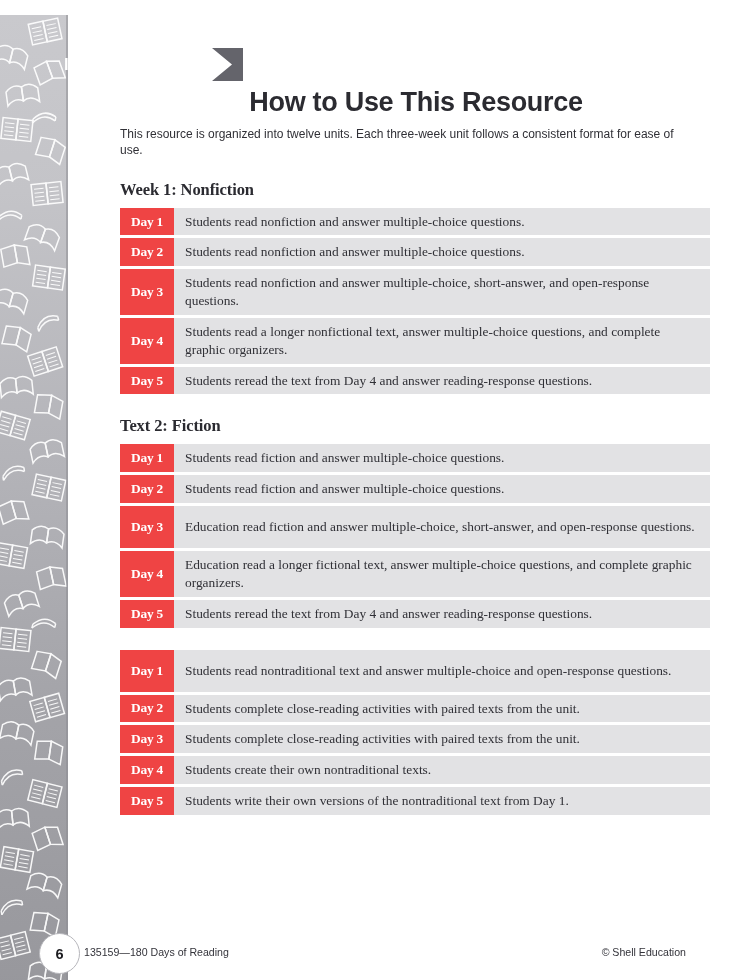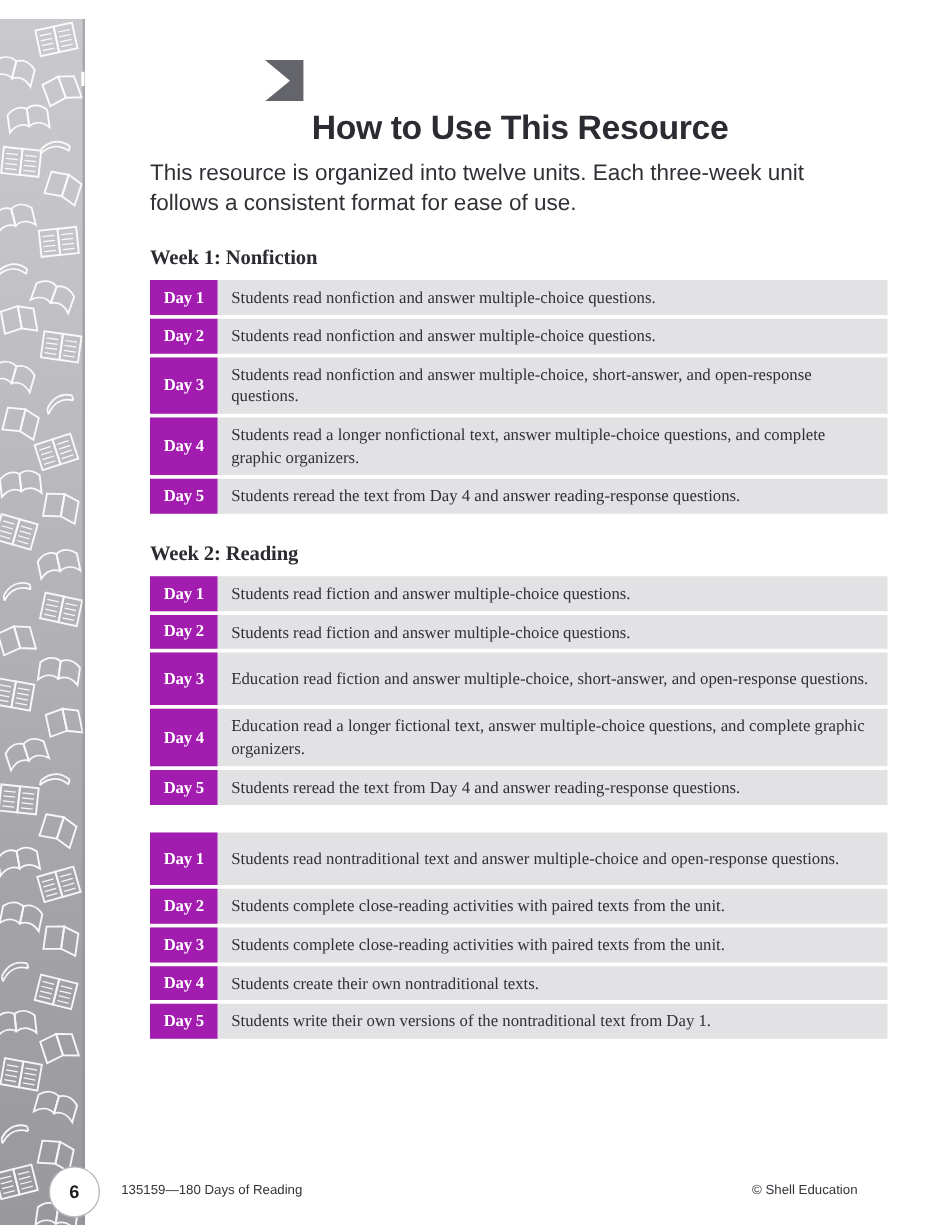--- a/index.html
+++ b/index.html
@@ -96,21 +96,21 @@
     padding-top: 19px;
     font-size: 19px;
     font-weight: bold;
     color: #2b2b31;
     letter-spacing: -0.2px;
   }
 
   #intro-paragraph {
     margin: 0;
     padding-top: 8px;
-    font-size: 18px;
+    font-size: 12px;
     line-height: 1.36;
     color: #303036;
     width: 576px;
   }
 
   .week-block { margin-top: 22px; font-family: Liberation Serif, serif; }
   .week-block.first { margin-top: 21px; }
 
   .week-heading {
     margin: 0 0 8px 0;
@@ -126,21 +126,21 @@
   }
   .schedule-row {
     display: flex;
     align-items: stretch;
     margin-bottom: 3px;
     background: #e2e2e4;
   }
   .day-cell {
     flex: 0 0 54px;
     width: 54px;
-    background: #a21caf;
+    background: #ef4444;
     color: #ffffff;
     font-size: 13.4px;
     font-weight: bold;
     display: flex;
     align-items: center;
     justify-content: center;
     letter-spacing: -0.2px;
   }
   .desc-cell {
     flex: 1 1 auto;
@@ -175,21 +175,21 @@
     box-sizing: border-box;
     display: flex;
     align-items: center;
     justify-content: center;
     font-size: 14.5px;
     font-weight: bold;
     color: #1d1d21;
   }
   #footer-left {
     position: absolute;
-    left: 97px;
+    left: 84px;
     top: 31px;
     font-size: 10.6px;
     color: #33333a;
   }
   #footer-right {
     position: absolute;
     right: 62px;
     top: 31px;
     font-size: 10.6px;
     color: #33333a;
@@ -301,21 +301,21 @@
               <div class="day-cell">Day 4</div>
               <div class="desc-cell">Students read a longer nonfictional text, answer multiple-choice questions, and complete graphic organizers.</div>
             </div>
             <div class="schedule-row one-line">
               <div class="day-cell">Day 5</div>
               <div class="desc-cell">Students reread the text from Day 4 and answer reading-response questions.</div>
             </div>
           </div>
         </div>
         <div class="week-block">
-          <h3 class="week-heading">Week 2: Reading</h3>
+          <h3 class="week-heading">Text 2: Fiction</h3>
           <div class="schedule-table">
             <div class="schedule-row one-line">
               <div class="day-cell">Day 1</div>
               <div class="desc-cell">Students read fiction and answer multiple-choice questions.</div>
             </div>
             <div class="schedule-row one-line">
               <div class="day-cell">Day 2</div>
               <div class="desc-cell">Students read fiction and answer multiple-choice questions.</div>
             </div>
             <div class="schedule-row two-line">

